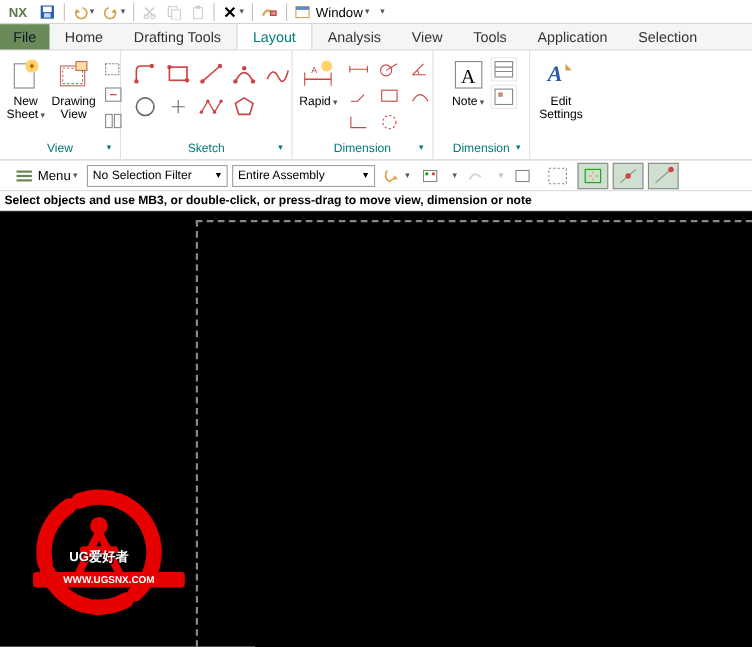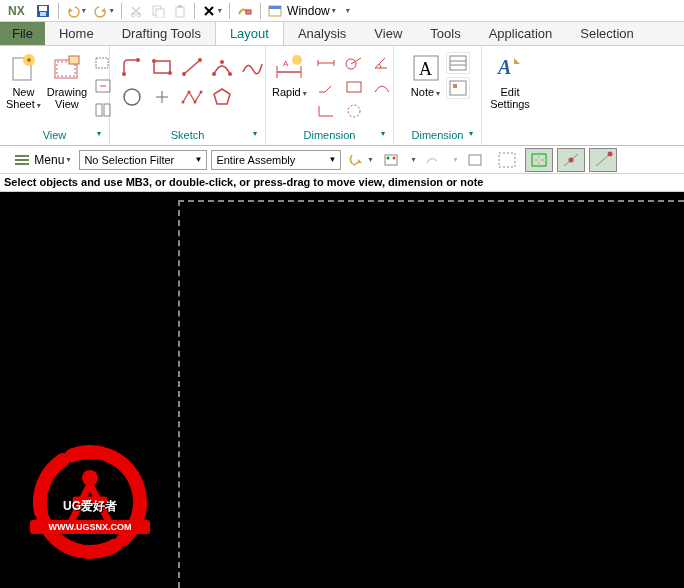--- a/index.html
+++ b/index.html
@@ -408,15 +408,15 @@
   <div class="dash-h"></div>
   <div class="watermark">
     <svg width="120" height="120" viewBox="0 0 120 120">
       <circle cx="60" cy="60" r="50" fill="none" stroke="#e60000" stroke-width="14" stroke-dasharray="60 10 30 6 50 8" stroke-linecap="round" transform="rotate(-20 60 60)"></circle>
       <circle cx="60" cy="60" r="50" fill="none" stroke="#e60000" stroke-width="8" opacity="0.85"></circle>
       <circle cx="60" cy="36" r="8" fill="#e60000"></circle>
       <path d="M60 42 L42 78 M60 42 L78 78 M46 58 L74 58" stroke="#e60000" stroke-width="7" stroke-linecap="round" fill="none"></path>
       <circle cx="60" cy="60" r="34" fill="none" stroke="#000" stroke-width="2" opacity="0.25"></circle>
     </svg>
     <div style="position:absolute;left:0;top:56px;width:120px;text-align:center;color:#fff;font-weight:bold;font-size:12px;text-shadow:1px 1px 0 #000"><span>UG爱好者</span></div>
-    <div style="position:absolute;left:0;top:78px;width:120px;text-align:center;background:#e60000;color:#fff;font-weight:bold;font-size:9px;padding:2px 0;border-radius:3px"><span>WWW.UGSNX.COM</span></div>
+    <div style="position:absolute;left:0;top:78px;width:138px;text-align:center;background:#e60000;color:#fff;font-weight:bold;font-size:9px;padding:2px 0;border-radius:3px"><span>WWW.UGSNX.COM</span></div>
   </div>
 </div>
 
 </body></html>

